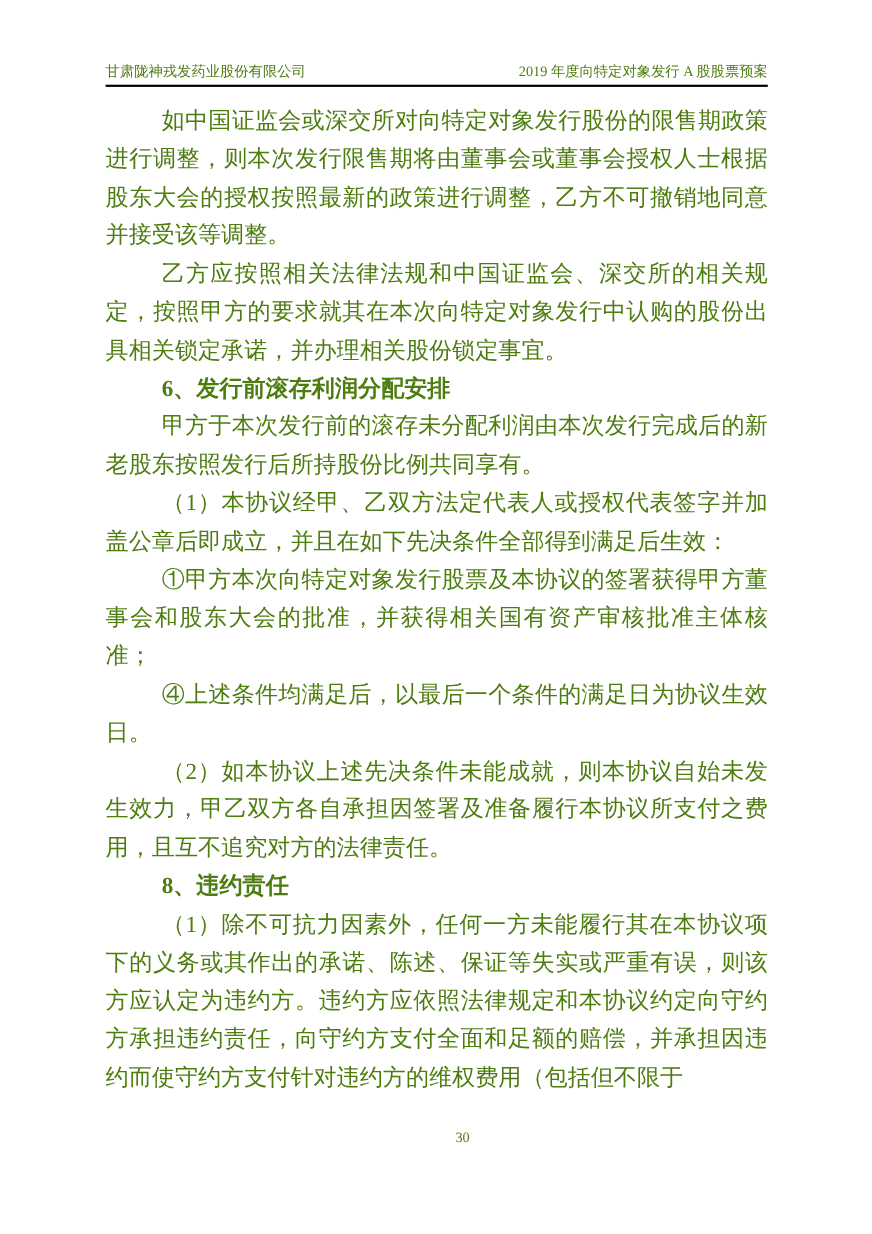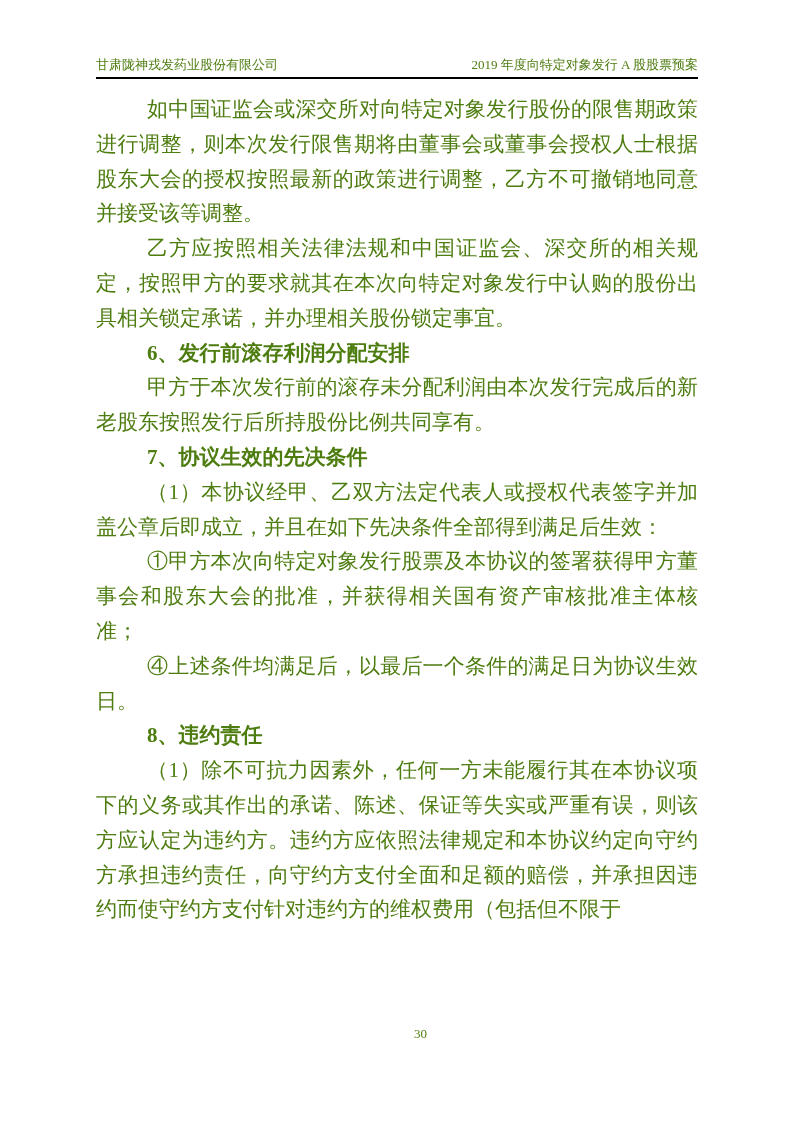--- a/index.html
+++ b/index.html
@@ -71,24 +71,24 @@
   <div class="header">
     <span class="h-left">甘肃陇神戎发药业股份有限公司</span>
     <span class="h-right">2019 年度向特定对象发行 A 股股票预案</span>
   </div>
 
   <div class="content">
     <p>如中国证监会或深交所对向特定对象发行股份的限售期政策进行调整，则本次发行限售期将由董事会或董事会授权人士根据股东大会的授权按照最新的政策进行调整，乙方不可撤销地同意并接受该等调整。</p>
     <p>乙方应按照相关法律法规和中国证监会、深交所的相关规定，按照甲方的要求就其在本次向特定对象发行中认购的股份出具相关锁定承诺，并办理相关股份锁定事宜。</p>
     <h3 class="heading">6、发行前滚存利润分配安排</h3>
     <p>甲方于本次发行前的滚存未分配利润由本次发行完成后的新老股东按照发行后所持股份比例共同享有。</p>
-    <h3 class="heading">7、协议生效的先决条件</h3>
     <p>（1）本协议经甲、乙双方法定代表人或授权代表签字并加盖公章后即成立，并且在如下先决条件全部得到满足后生效：</p>
     <p>①甲方本次向特定对象发行股票及本协议的签署获得甲方董事会和股东大会的批准，并获得相关国有资产审核批准主体核准；</p>
     <p>④上述条件均满足后，以最后一个条件的满足日为协议生效日。</p>
+    <p>（2）如本协议上述先决条件未能成就，则本协议自始未发生效力，甲乙双方各自承担因签署及准备履行本协议所支付之费用，且互不追究对方的法律责任。</p>
     <h3 class="heading">8、违约责任</h3>
     <p>（1）除不可抗力因素外，任何一方未能履行其在本协议项下的义务或其作出的承诺、陈述、保证等失实或严重有误，则该方应认定为违约方。违约方应依照法律规定和本协议约定向守约方承担违约责任，向守约方支付全面和足额的赔偿，并承担因违约而使守约方支付针对违约方的维权费用（包括但不限于</p>
   </div>
 
   <div class="footer">
     <span>30</span>
   </div>
 
 </div>
 

